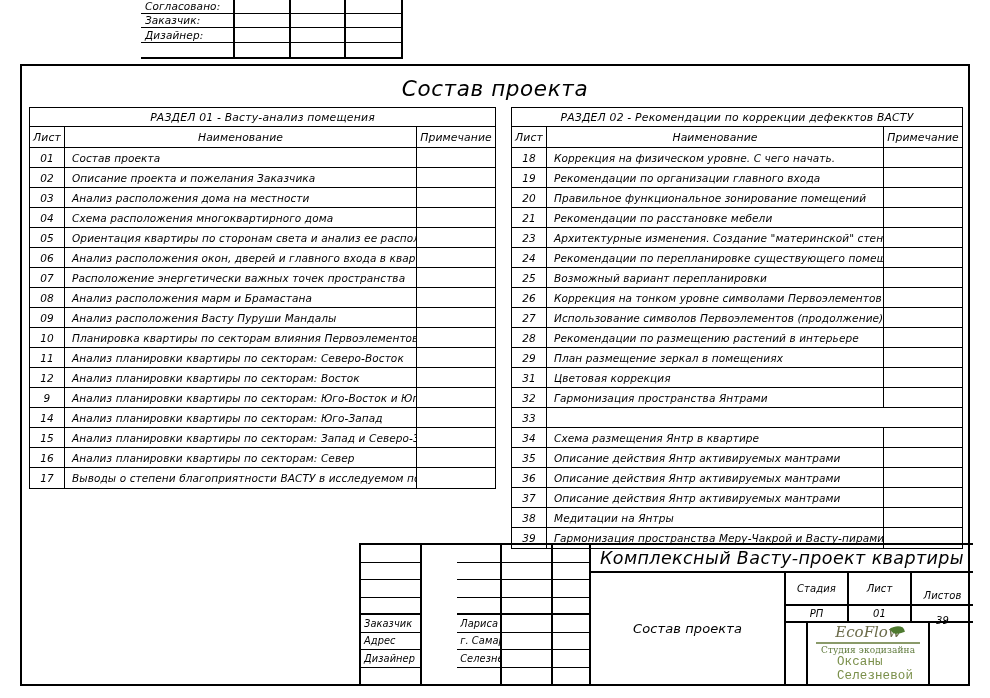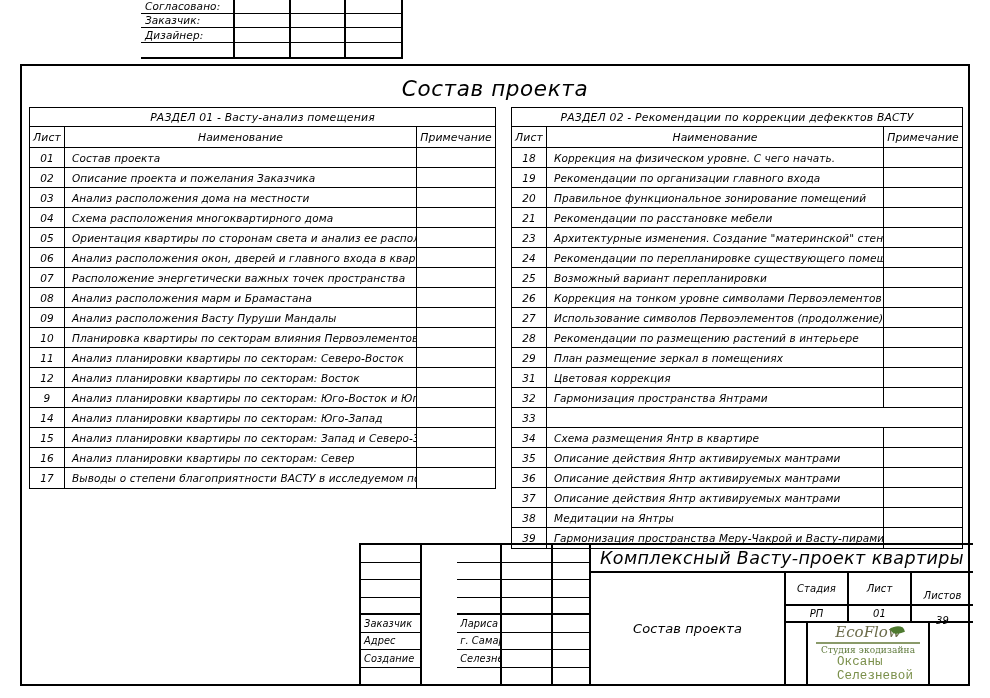--- a/index.html
+++ b/index.html
@@ -436,21 +436,21 @@
     <div id="stamp">
 
       <div id="stamp-grid">
         <div class="gcol" id="gcol-1">
             <div class="gcell tech"></div>
             <div class="gcell tech"></div>
             <div class="gcell tech"></div>
             <div class="gcell tech thick"></div>
             <div class="gcell tech">Заказчик</div>
             <div class="gcell tech">Адрес</div>
-            <div class="gcell tech">Создание</div>
+            <div class="gcell tech">Дизайнер</div>
             <div class="gcell tech"></div>
           </div>
         <div class="gcol" id="gcol-2">
             <div class="gcell tech"></div>
             <div class="gcell tech"></div>
             <div class="gcell tech"></div>
             <div class="gcell tech thick"></div>
             <div class="gcell tech">Лариса П.</div>
             <div class="gcell tech">г. Самара</div>
             <div class="gcell tech">Селезнева О.</div>

